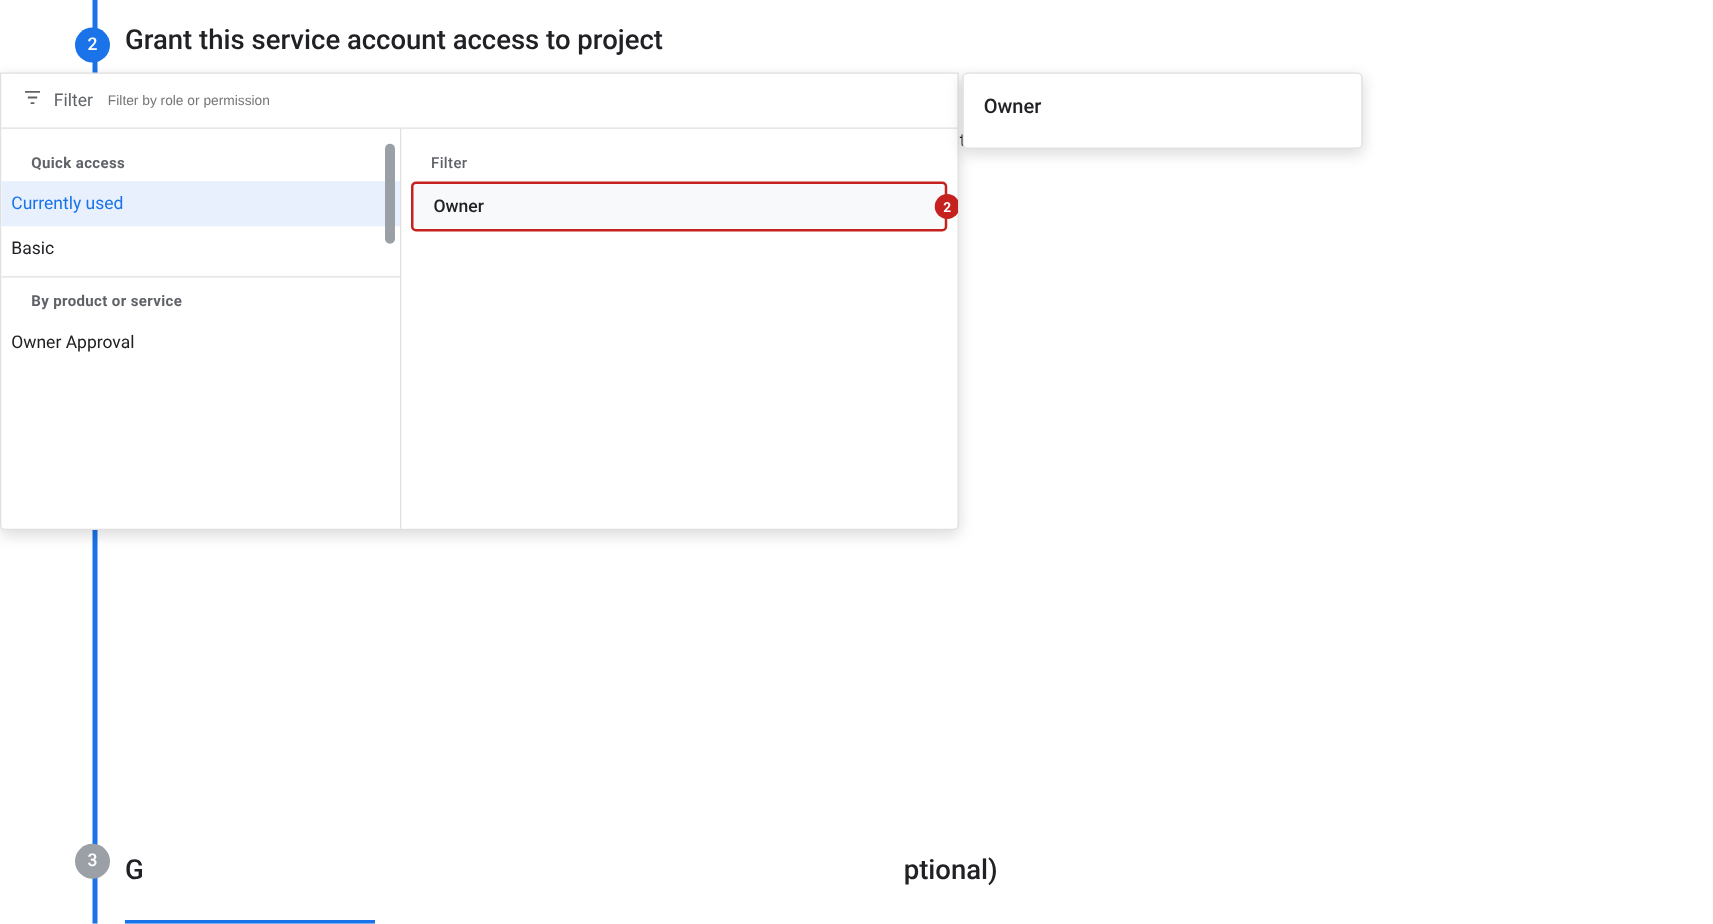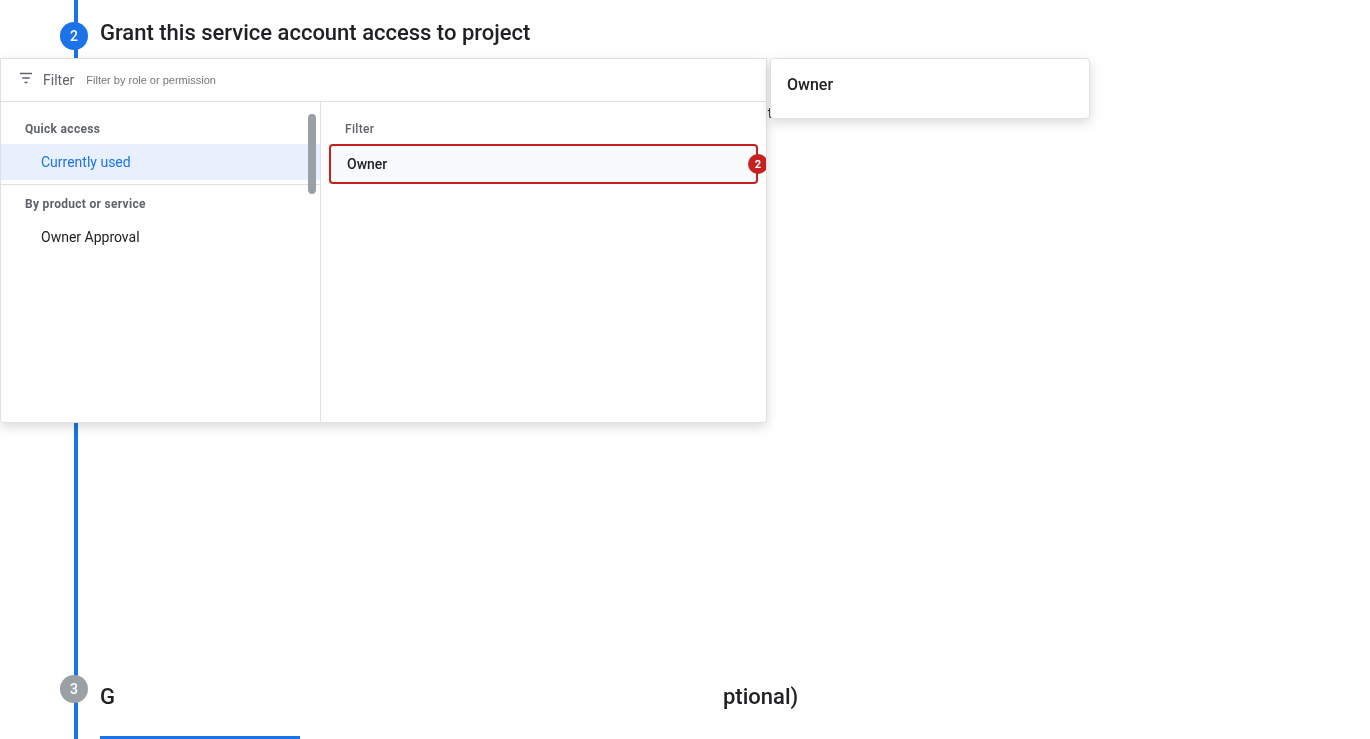--- a/index.html
+++ b/index.html
@@ -221,21 +221,21 @@
 
     .left-panel-section-title {
       padding: 8px 24px;
       font-size: 12px;
       color: #5f6368;
       font-weight: 700;
       letter-spacing: 0.3px;
     }
 
     .left-panel-item {
-      padding: 10px 40px;
+      padding: 10px 8px;
       font-size: 14px;
       color: #202124;
       cursor: pointer;
     }
 
     .left-panel-item.selected {
       background: #e8f0fe;
       color: #1a73e8;
     }
 
@@ -403,20 +403,21 @@
 
       <div class="dropdown-body">
 
         <div class="left-panel">
 
           <div class="vertical-scroll-bar" style="position:relative; left:auto; top:auto; float:right; margin-right:4px; width:8px; height:80px; background:#9aa0a6; border-radius:4px;"></div>
 
           <div class="left-panel-section-title">Quick access</div>
 
           <div class="left-panel-item selected">Currently used</div>
+          <div class="left-panel-item">Basic</div>
 
           <div class="left-panel-divider"></div>
 
           <div class="left-panel-section-title">By product or service</div>
 
           <div class="left-panel-item">Owner Approval</div>
         </div>
 
         <div class="right-panel">
           <div class="right-panel-title">Filter</div>

